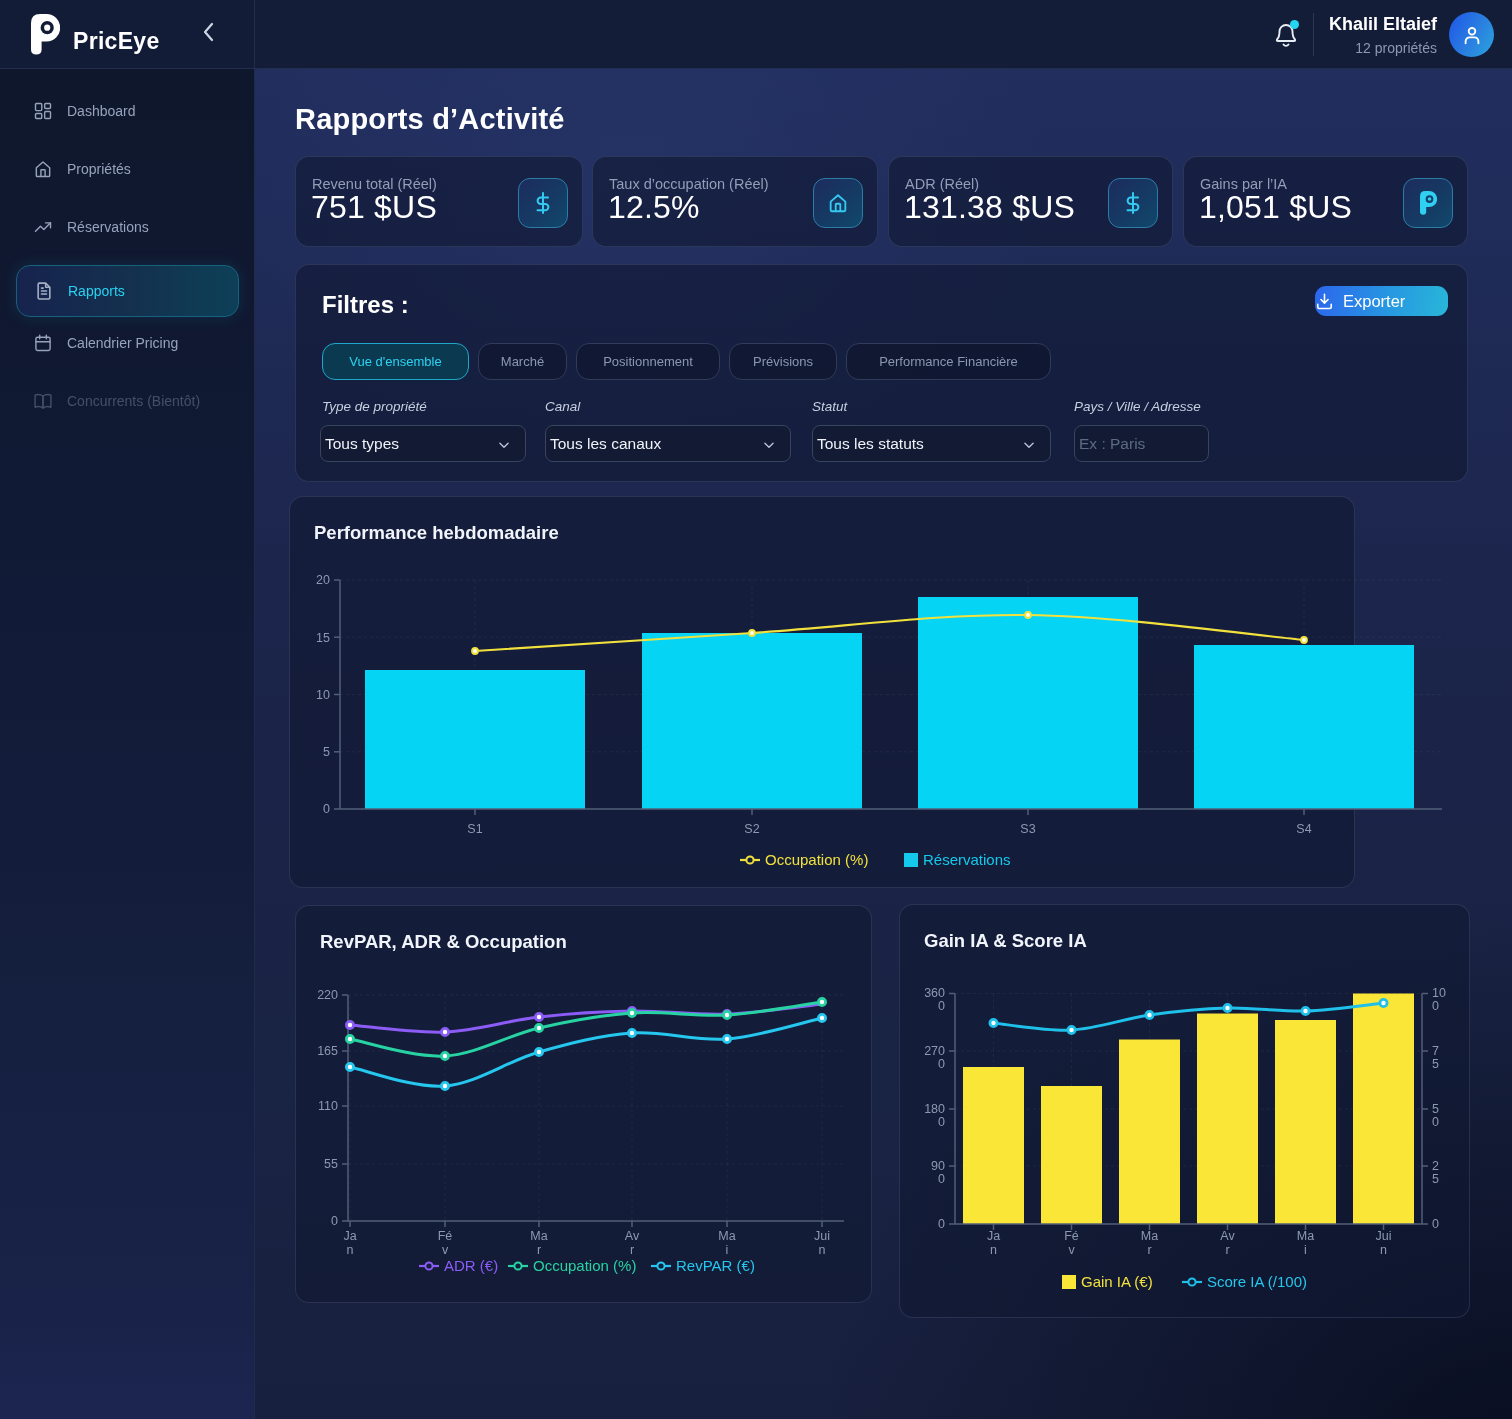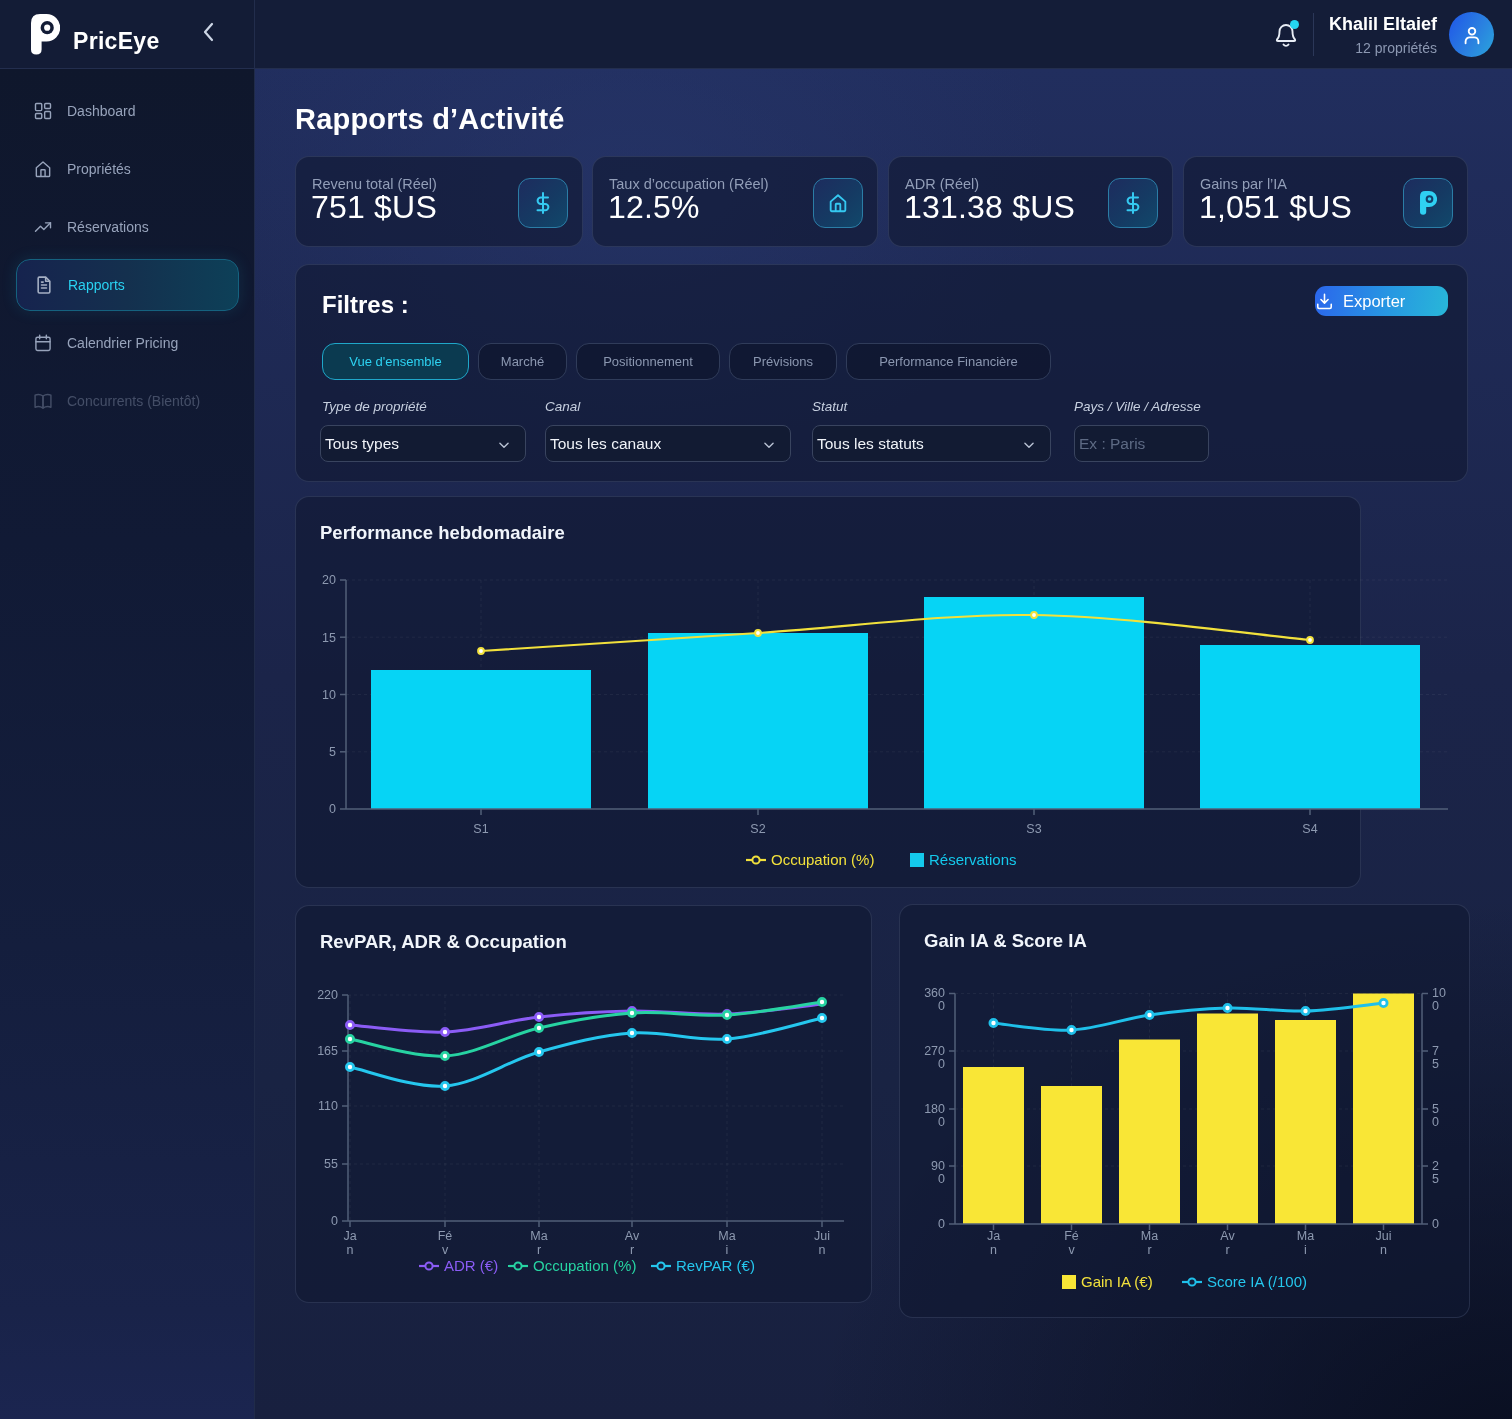--- a/index.html
+++ b/index.html
@@ -9,21 +9,21 @@
 .sidebar { position:absolute; left:0; top:69px; width:255px; height:1350px; background:linear-gradient(180deg,#0f172c 0%,#111a35 35%,#141e3d 65%,#192349 92%,#1b2550 100%); border-right:1px solid #202b49; z-index:4; }
 .sb-head { position:absolute; left:0; top:0; width:255px; height:69px; background:#131c36; border-right:1px solid #222d4c; border-bottom:1px solid #232e4e; box-sizing:border-box; z-index:6; }
 .main { position:absolute; left:255px; top:69px; width:1257px; height:1350px;
   background:radial-gradient(700px 500px at 30% 8%, rgba(40,56,110,0.5) 0%, rgba(40,56,110,0) 60%),
   radial-gradient(1000px 800px at 100% 103%, rgba(7,12,28,0.88) 0%, rgba(7,12,28,0) 70%),
   linear-gradient(180deg, #212e5e 0%, #1b2449 45%, #192343 75%, #18203f 100%); }
 .logo-txt { position:absolute; left:73px; top:20px; font-size:23px; font-weight:700; color:#fff; letter-spacing:.3px;margin-top:8px; }
 .collapse { position:absolute; left:202px; top:22px; color:#cdd6e6; font-size:17px; }
 .nav-item { position:absolute; z-index:6; left:16px; width:223px; height:44px; display:flex; align-items:center; color:#97a3bb; font-size:14px; }
 .nav-item svg { margin-left:17px; margin-right:14px; flex:none; }
-.nav-active { background:linear-gradient(90deg,#16234e 0%,#14304e 50%,#0d4058 100%); border:1px solid #15627f; border-radius:14px; color:#29d2f2; box-shadow:0 0 16px rgba(34,190,230,.12); }
+.nav-active { background:linear-gradient(90deg,#16234e 0%,#14304e 50%,#0d4058 100%); border:1px solid #15627f; border-radius:14px; color:#29d2f2; box-shadow:0 0 16px rgba(34,190,230,.12);margin-top:6px; }
 .card { position:absolute; background:rgba(16,24,50,0.62); border:1px solid rgba(146,166,205,0.17); border-radius:14px; }
 .statlabel { position:absolute; left:16px; top:19px; font-size:14.5px; color:#929eb8; }
 .statvalue { position:absolute; left:15px; top:32px; font-size:32px; font-weight:400; color:#fff; letter-spacing:.2px; }
 .stattile { position:absolute; right:14px; top:21px; width:50px; height:50px; border-radius:12px;
   background:linear-gradient(135deg,#1d2c5e 0%,#153a63 55%,#11486b 100%); border:1px solid #2b7da6; display:flex; align-items:center; justify-content:center; }
 .h1 { position:absolute; left:295px; top:103px; font-size:29px; font-weight:700; color:#fff; letter-spacing:.2px; }
 .ctitle { position:absolute; left:24px; top:25px; font-size:18.5px; font-weight:700; color:#f1f5fb; }
 .field-label { position:absolute; top:134px; font-size:13.5px; color:#c6cfdf;font-style:italic; }
 .dd { position:absolute; top:160px; height:37px; background:#121b33; border:1px solid #39445f; border-radius:8px; color:#f0f3f8; font-size:15.5px; display:flex; align-items:center; padding-left:4px; }
 .dd .chev { position:absolute; right:14px; top:12px; }
@@ -166,21 +166,21 @@
       </svg></div>
   <div class="dd" style="left:516px;width:239px">Tous les statuts<svg class="chev" width="14" height="14" viewBox="0 0 24 24" fill="none" stroke="#b9c2d4" stroke-width="2.4" stroke-linecap="round" stroke-linejoin="round">
         <path d="M5 9l7 7 7-7"></path>
       </svg></div>
   <div class="dd" style="left:249px;width:246px">Tous les canaux<svg class="chev" width="14" height="14" viewBox="0 0 24 24" fill="none" stroke="#b9c2d4" stroke-width="2.4" stroke-linecap="round" stroke-linejoin="round">
         <path d="M5 9l7 7 7-7"></path>
       </svg></div>
   <div class="dd" style="left:778px;width:135px;color:#5d6a84">Ex : Paris</div>
 </div>
 
-<div class="card" id="chart1" style="left:295px;top:496px;width:1066px;height:392px">
+<div class="card" id="chart1" style="left:289px;top:496px;width:1066px;height:392px">
 <div class="ctitle">Performance hebdomadaire</div>
 <svg width="1172" height="390" viewBox="0 0 1172 390" style="position:absolute;left:0;top:0">
   <g stroke="rgba(255,255,255,0.055)" stroke-dasharray="3 3">
     <line x1="50" y1="83" x2="1152" y2="83"></line>
         <line x1="50" y1="140.2" x2="1152" y2="140.2"></line>
         <line x1="50" y1="197.5" x2="1152" y2="197.5"></line>
         <line x1="50" y1="254.8" x2="1152" y2="254.8"></line>
     <line x1="185" y1="83" x2="185" y2="312"></line>
         <line x1="462" y1="83" x2="462" y2="312"></line>
         <line x1="738" y1="83" x2="738" y2="312"></line>

